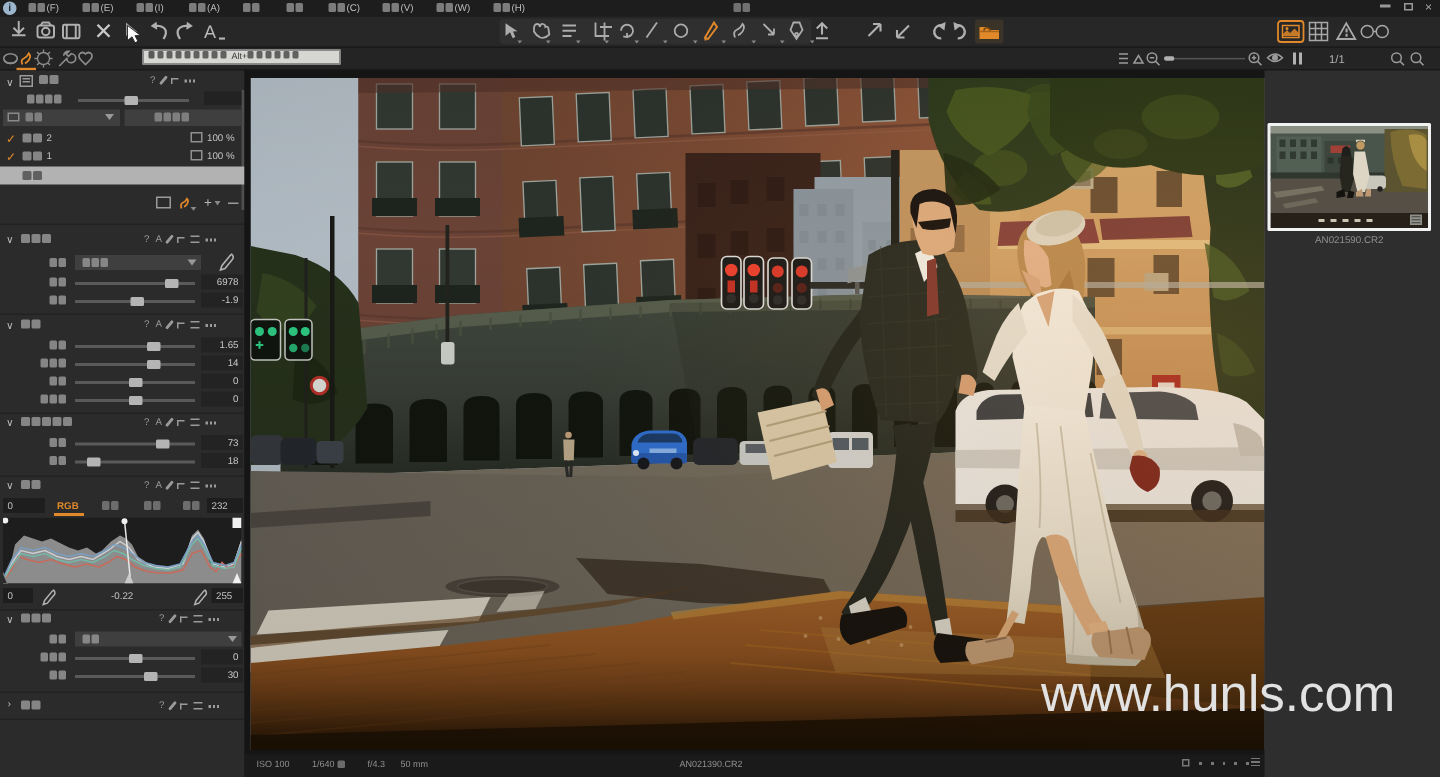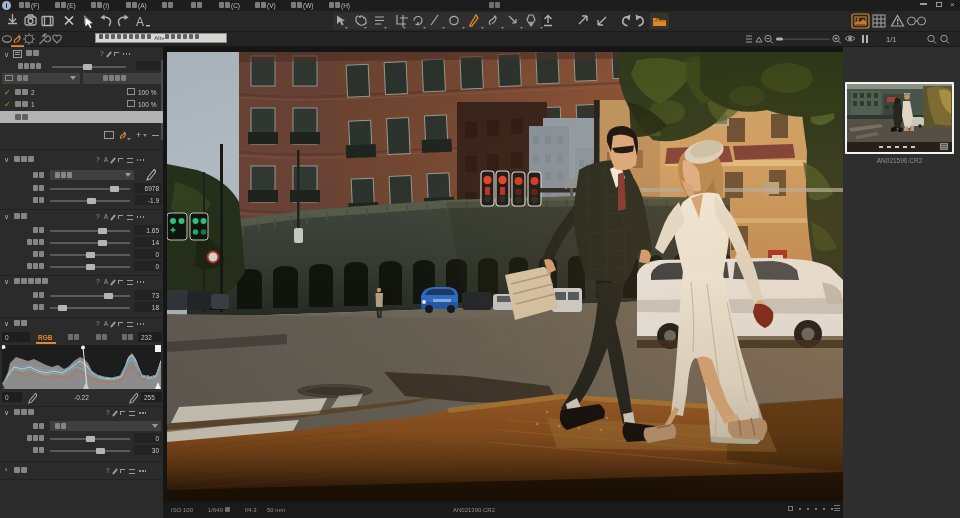--- a/index.html
+++ b/index.html
@@ -899,13 +899,14 @@
 <rect x="93" y="59" width="8" height="7" fill="#8f8f8b"></rect>
         <path d="M94,60.5 l6,0 m-6,2 l6,0 m-6,2 l6,0" stroke="#44443f" stroke-width=".8"></path>
 </svg>
 <div class="abs" style="left:0;top:110px;width:113px;text-align:center;color:#8f8f8f;font-size:6.5px">AN021590.CR2</div>
 </div>
 
 <div class="abs" id="tip" style="left:95px;top:33px;width:132px;height:10px;background:#d6d6d2;border:1px solid #8a8a8a;color:#3a3a3a;font-size:6px;line-height:9px;padding-left:3px;white-space:nowrap;z-index:50">
 <i class="g s" style="opacity:.8"></i><i class="g s"></i><i class="g s"></i><i class="g s"></i><i class="g s"></i><i class="g s"></i><i class="g s"></i><i class="g s"></i><i class="g s"></i><span style="font-size:6px"> Alt+</span><i class="g s"></i><i class="g s"></i><i class="g s"></i><i class="g s"></i><i class="g s"></i><i class="g s"></i>
 </div>
 
+<div class="abs" style="left:694px;top:444px;width:266px;height:40px;color:#e2e2e2;font-size:34px;font-weight:400;z-index:60;letter-spacing:0px">www.hunls.com</div>
 
 </div>
 </body></html>

